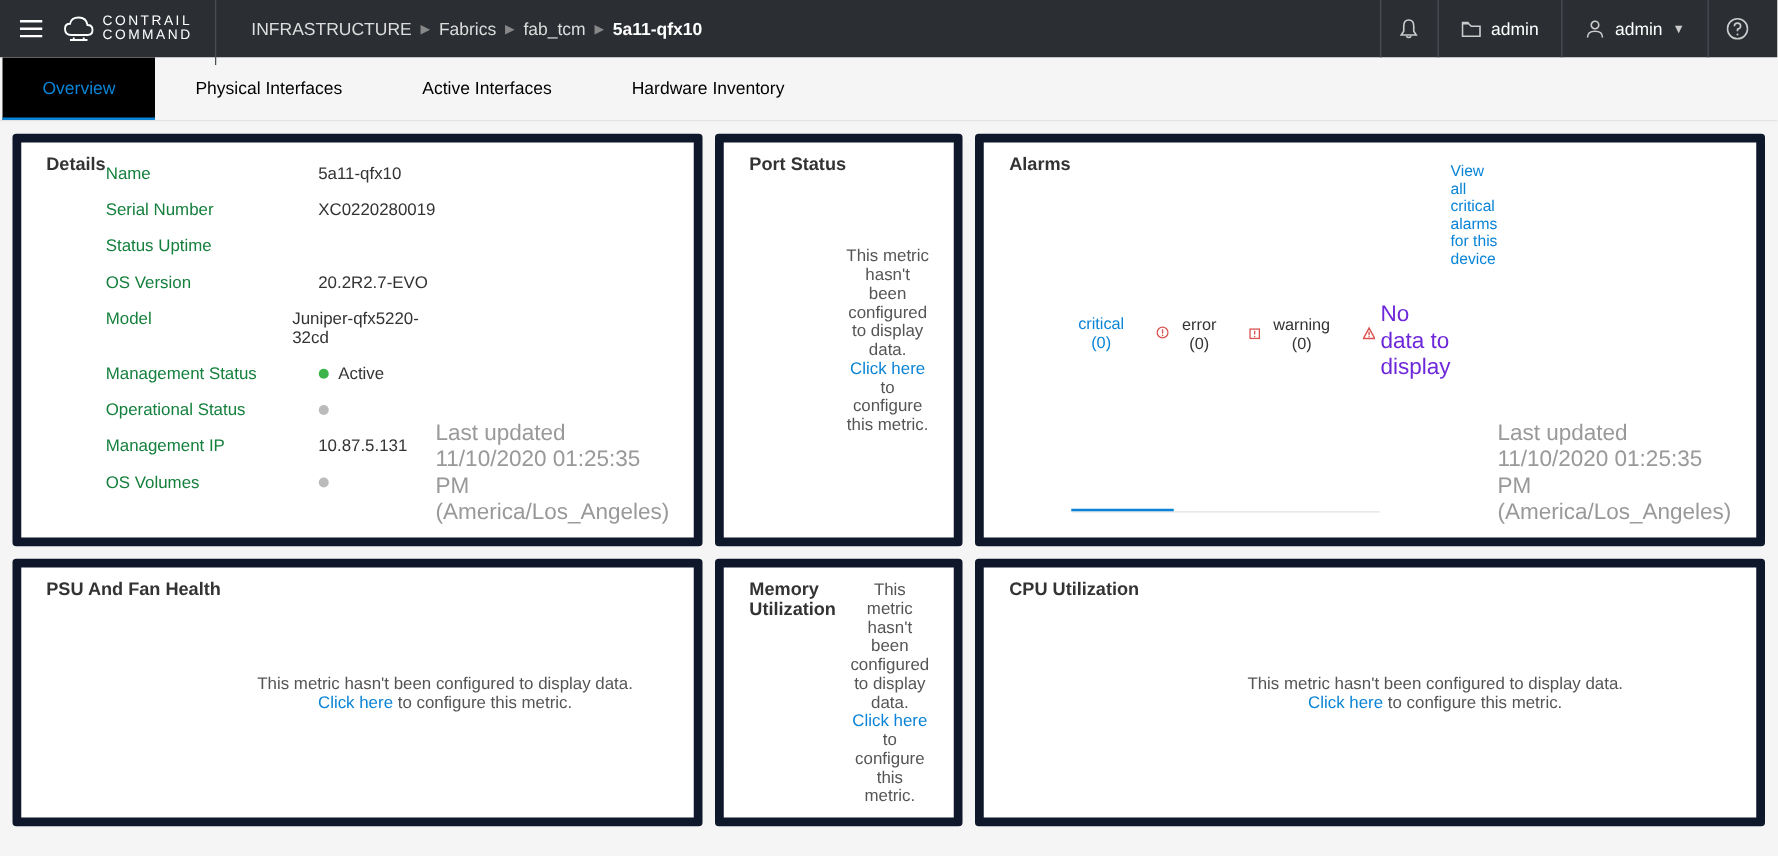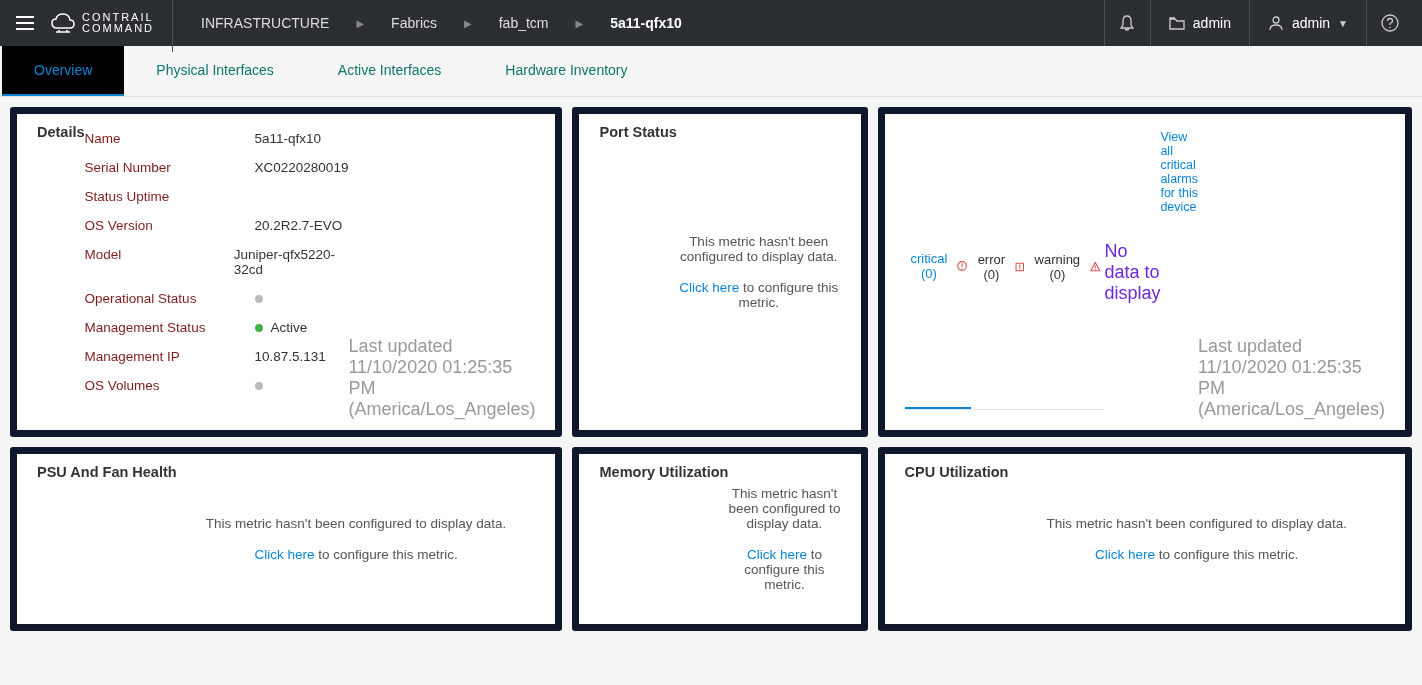--- a/index.html
+++ b/index.html
@@ -4,53 +4,53 @@
 <style>
 * { box-sizing: border-box; margin: 0; padding: 0; font-family: "Helvetica Neue", Arial, sans-serif; }
 body { background: #f5f5f5; color: #333; font-size: 14px; }
 
 
 .header { background: #2b2f34; color: #fff; height: 46px; display: flex; align-items: center; padding: 0 10px; }
 .hamburger { width: 30px; display: flex; align-items: center; justify-content: center; cursor: pointer; height: 46px; }
 .hamburger svg { stroke: #fff; }
 .logo { display: flex; align-items: center; gap: 6px; padding: 0 18px 0 10px; border-right: 1px solid #4b4f54; height: 58px; }
 .logo-text { font-size: 11px; letter-spacing: 2px; line-height: 1; }
-.breadcrumb { display: flex; align-items: center; gap: 27px; padding-left: 28px; font-size: 14px; }
+.breadcrumb { display: flex; align-items: center; gap: 7px; padding-left: 28px; font-size: 14px; }
 .breadcrumb .crumb { color: #ddd; cursor: pointer; }
 .breadcrumb .chev { color: #888; font-size: 10px; }
 .breadcrumb .current { font-weight: 600; color: #fff; }
 .header-right { margin-left: auto; display: flex; align-items: center; height: 36px; }
 .header-icon { width: 46px; height: 46px; display: flex; align-items: center; justify-content: center; border-left: 1px solid #4b4f54; cursor: pointer; }
 .header-user { display: flex; align-items: center; gap: 8px; padding: 0 18px; border-left: 1px solid #4b4f54; height: 46px; cursor: pointer; }
 .caret { font-size: 10px; color: #ccc; }
 
 
 .tabs { background: #f5f5f5; display: flex; border-bottom: 1px solid #e3e3e3; padding-left: 2px; }
-.tab { padding: 16px 32px; color: #0f766e; cursor: pointer; font-size: 14px; }
+.tab { padding: 16px 32px; color: #000000; cursor: pointer; font-size: 14px; }
 .tab.active { color: #0a84d6; background: #000000; border-bottom: 2px solid #0a84d6; }
 
 
 .grid { display: grid; grid-template-columns: repeat(3, 1fr); gap: 10px; padding: 10px; }
 .card { background: #fff; border: 7px solid #0f172a; border-radius: 3px; padding: 10px 20px; display: flex; flex-direction: row; }
 .card-title { font-weight: 600; font-size: 14.5px; margin-bottom: 18px; }
 .details-row { display: flex; padding: 7px 0; font-size: 13.5px; }
-.details-label { width: 170px; color: #7f1d1d; }
+.details-label { width: 170px; color: #15803d; }
 .details-value { color: #333; }
 .dot { display: inline-block; width: 8px; height: 8px; border-radius: 50%; margin-right: 8px; vertical-align: middle; }
 .dot.gray { background: #bbb; }
 .dot.green { background: #3bb54a; }
 .last-updated { font-size: 18px; color: #999; margin-top: auto; padding-top: 12px; }
 
 
-.metric-empty { flex: 1; display: flex; flex-direction: column; align-items: center; justify-content: center; text-align: center; color: #555; font-size: 13.5px; min-height: 260px; gap: 16px; }
+.metric-empty { flex: 1; display: flex; flex-direction: column; align-items: center; justify-content: center; text-align: center; color: #555; font-size: 13.5px; min-height: 260px; }
 .metric-empty a { color: #0a84d6; text-decoration: none; cursor: pointer; }
 
 
 .alarm-tabs { display: flex; border-bottom: 1px solid #e3e3e3; margin-bottom: 10px; }
-.alarm-tab { flex: 1; text-align: center; padding: 12px 4px; font-size: 13px; cursor: pointer; display: flex; align-items: center; justify-content: center; gap: 8px; }
+.alarm-tab { flex: 1; text-align: center; padding: 12px 4px; font-size: 13px; cursor: pointer; display: flex; align-items: center; justify-content: center; gap: 24px; }
 .alarm-tab.active { color: #0a84d6; border-bottom: 2px solid #0a84d6; }
 .alarm-body { flex: 1; display: flex; align-items: center; justify-content: center; color: #6d28d9; font-size: 18px; min-height: 140px; }
 .alarm-link { color: #0a84d6; font-size: 12.5px; cursor: pointer; padding: 6px 0; }
 
 .tall { min-height: 330px; }
 .short .metric-empty { min-height: 150px; }
 
 svg { display: block; }
 </style>
 </head>
@@ -137,48 +137,49 @@
         </div>
       <div class="details-row">
           <div class="details-label">OS Version</div>
           <div class="details-value">20.2R2.7-EVO</div>
         </div>
       <div class="details-row">
           <div class="details-label">Model</div>
           <div class="details-value">Juniper-qfx5220-32cd</div>
         </div>
       <div class="details-row">
+          <div class="details-label">Management Status</div>
+          <div class="details-value"><span class="dot green"></span><span>Active</span></div>
+        </div>
+      <div class="details-row">
           <div class="details-label">Operational Status</div>
           <div class="details-value"><span class="dot gray"></span><span></span></div>
         </div>
       <div class="details-row">
-          <div class="details-label">Management Status</div>
-          <div class="details-value"><span class="dot green"></span><span>Active</span></div>
-        </div>
-      <div class="details-row">
           <div class="details-label">Management IP</div>
           <div class="details-value">10.87.5.131</div>
         </div>
       <div class="details-row">
           <div class="details-label">OS Volumes</div>
           <div class="details-value"><span class="dot gray"></span><span></span></div>
         </div>
     </div>
     <div class="last-updated">Last updated 11/10/2020 01:25:35 PM (America/Los_Angeles)</div>
   </div>
 
   <div class="card tall">
     <div class="card-title">Port Status</div>
     <div class="metric-empty">
       <div>This metric hasn't been configured to display data.</div>
       <div><a>Click here</a><span> to configure this metric.</span></div>
     </div>
   </div>
 
   <div class="card tall">
+    <div class="card-title">Alarms</div>
     <div class="alarm-tabs">
       <div class="alarm-tab active">
         <span>critical (0)</span>
         <svg width="14" height="14" viewBox="0 0 14 14">
             <circle cx="7" cy="7" r="6" fill="none" stroke="#d9534f" stroke-width="1.5"></circle>
             <line x1="7" y1="3.5" x2="7" y2="8" stroke="#d9534f" stroke-width="1.5"></line>
             <circle cx="7" cy="10.2" r="0.9" fill="#d9534f"></circle>
           </svg>
       </div>
       <div class="alarm-tab">

